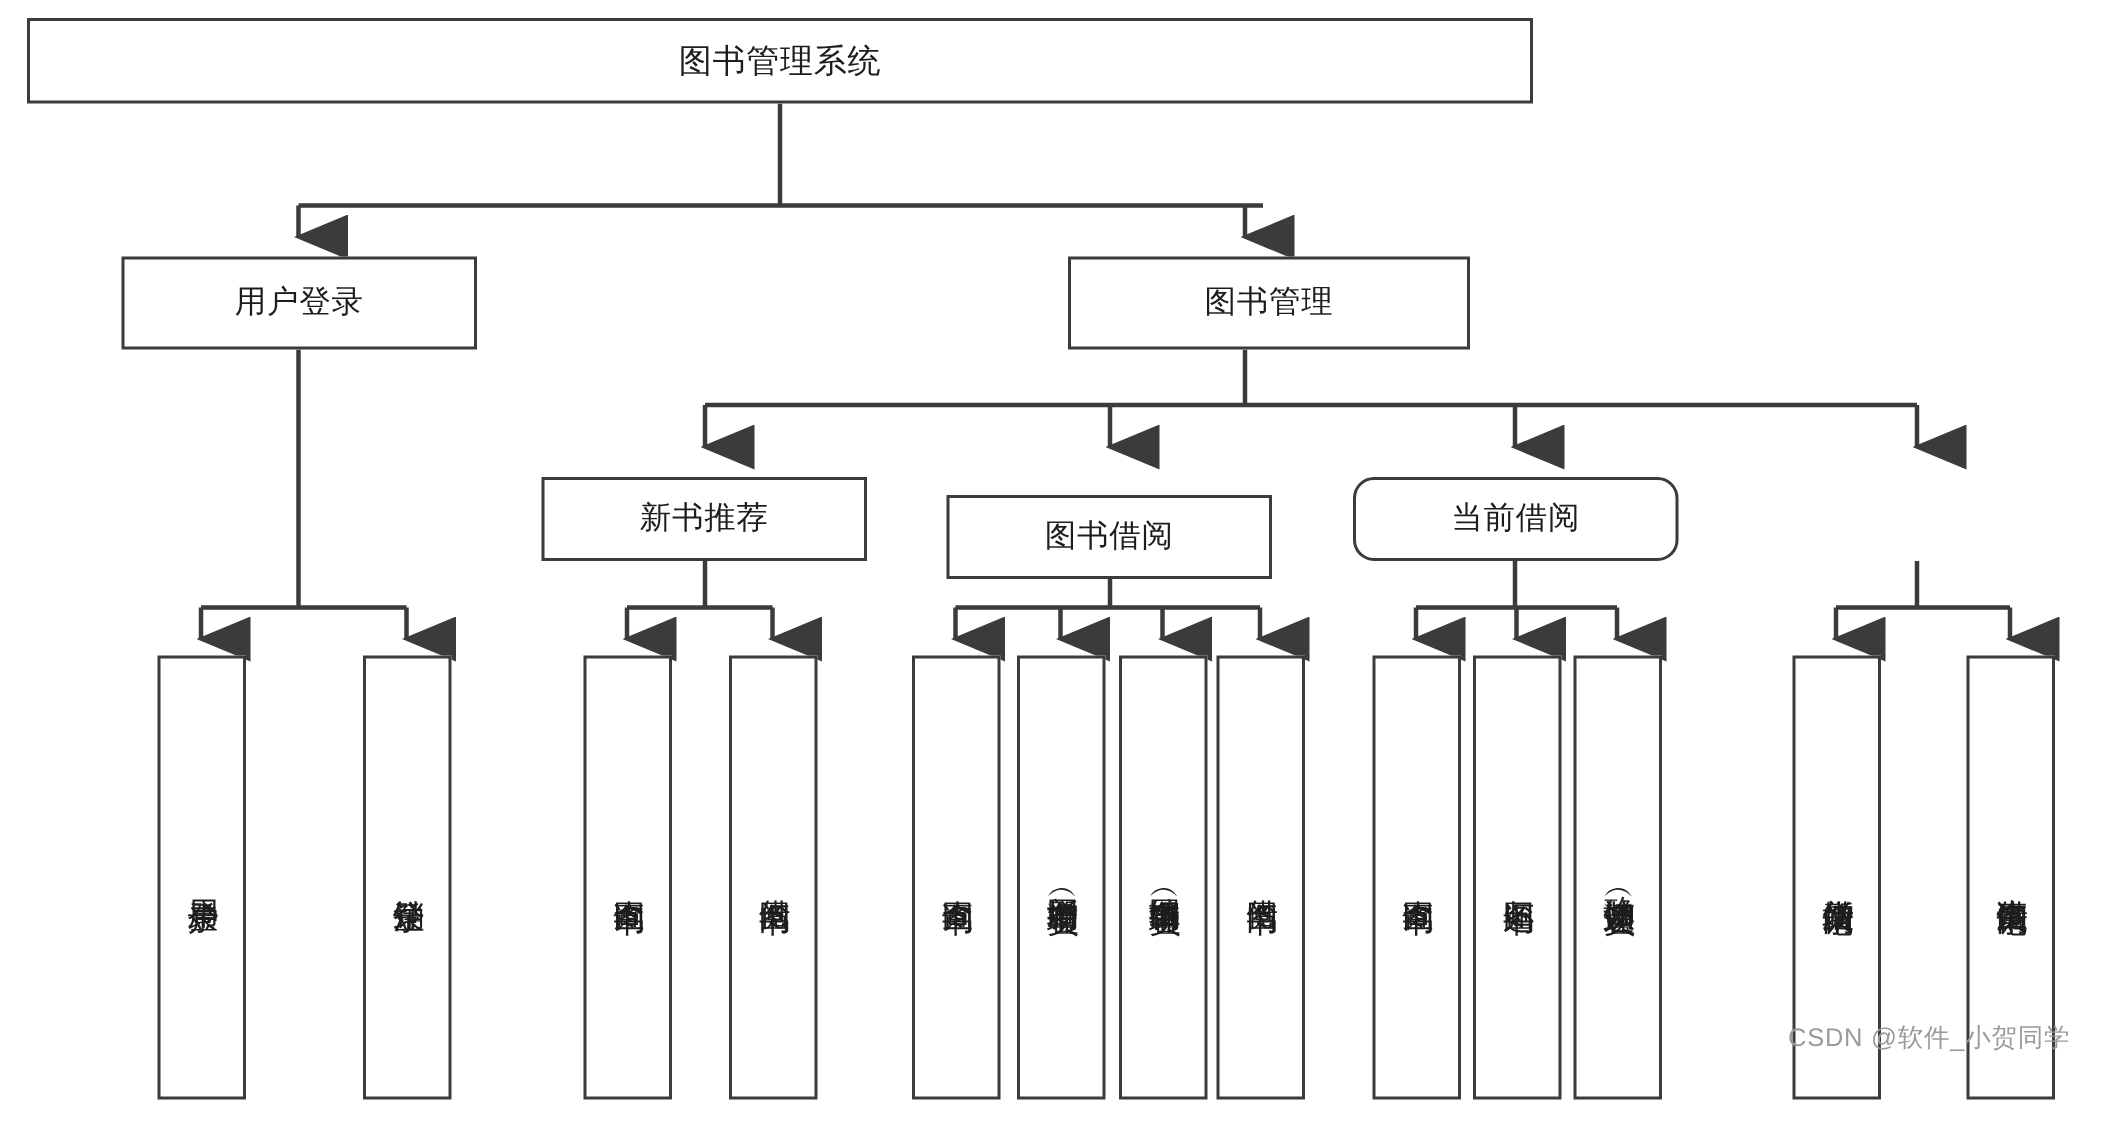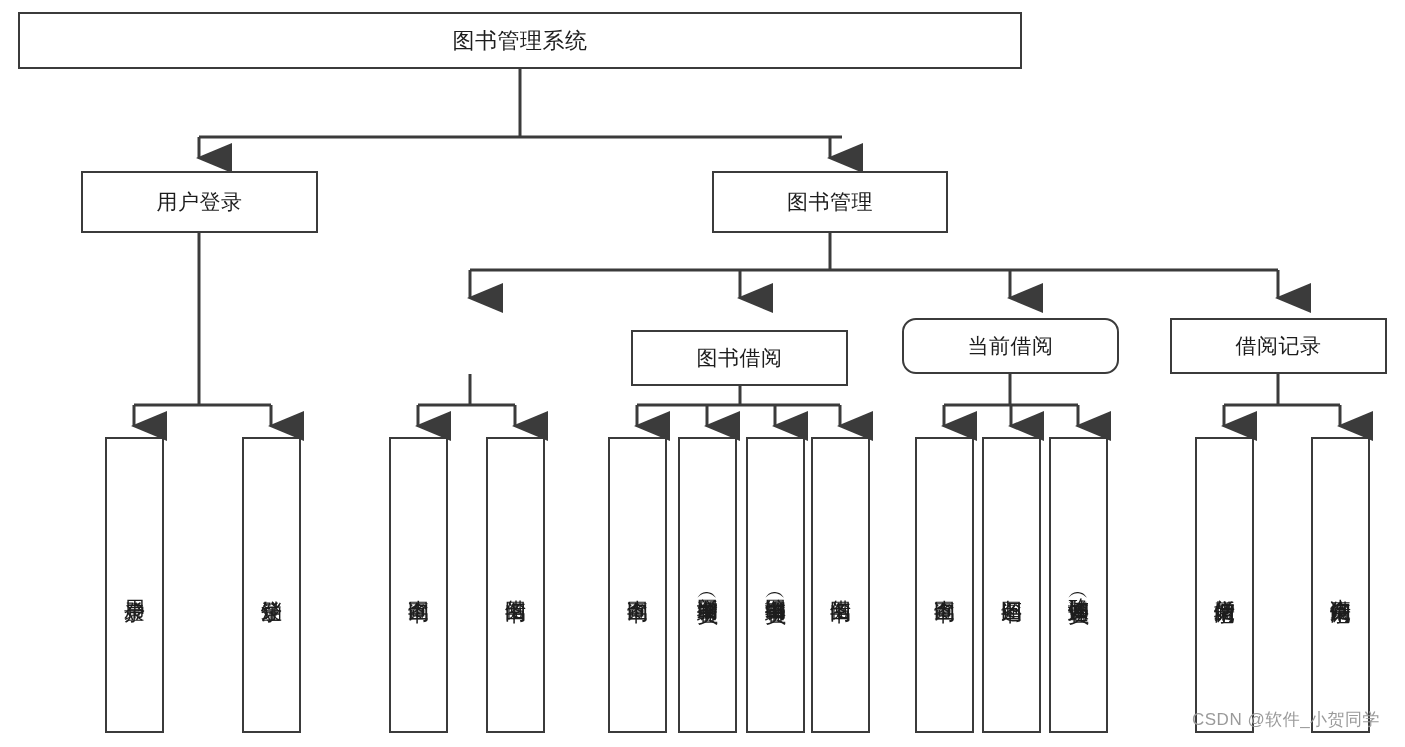--- a/index.html
+++ b/index.html
@@ -126,32 +126,32 @@
     </g>
   </svg>
 
   <div class="node h root" style="left:18px; top:12px; width:1004px; height:57px;">
     <span class="label">图书管理系统</span>
   </div>
 
   <div class="node h" style="left:81px; top:171px; width:237px; height:62px;">
     <span class="label">用户登录</span>
   </div>
-  <div class="node h" style="left:712px; top:171px; width:236px; height:62px;">
+  <div class="node h" style="left:712px; top:171px; width:268px; height:62px;">
     <span class="label">图书管理</span>
   </div>
 
+  <div class="node h" style="left:361px; top:318px; width:217px; height:56px;">
+    <span class="label">新书推荐</span>
+  </div>
   <div class="node h" style="left:631px; top:318px; width:217px; height:56px;margin-top:12px;">
     <span class="label">图书借阅</span>
   </div>
   <div class="node h" style="left:902px; top:318px; width:217px; height:56px;border-radius:14px;">
     <span class="label">当前借阅</span>
-  </div>
-  <div class="node h" style="left:1170px; top:318px; width:217px; height:56px;">
-    <span class="label">借阅记录</span>
   </div>
 
   <div class="node v" style="left:105px; top:437px; width:59px; height:296px;">
     <span class="label">用户登录</span>
   </div>
   <div class="node v" style="left:242px; top:437px; width:59px; height:296px;">
     <span class="label">注销登录</span>
   </div>
 
   <div class="node v" style="left:389px; top:437px; width:59px; height:296px;">
@@ -184,15 +184,15 @@
     <span class="label">确认归还（管理员）</span>
   </div>
 
   <div class="node v" style="left:1195px; top:437px; width:59px; height:296px;">
     <span class="label">新增借阅记录</span>
   </div>
   <div class="node v" style="left:1311px; top:437px; width:59px; height:296px;">
     <span class="label">查询借阅记录</span>
   </div>
 
-  <div class="watermark" style="left:1192px; top:708px;">CSDN @软件_小贺同学</div>
+  <div class="watermark" style="left:1192px; top:680px;">CSDN @软件_小贺同学</div>
 
 </div>
 
 </body></html>

